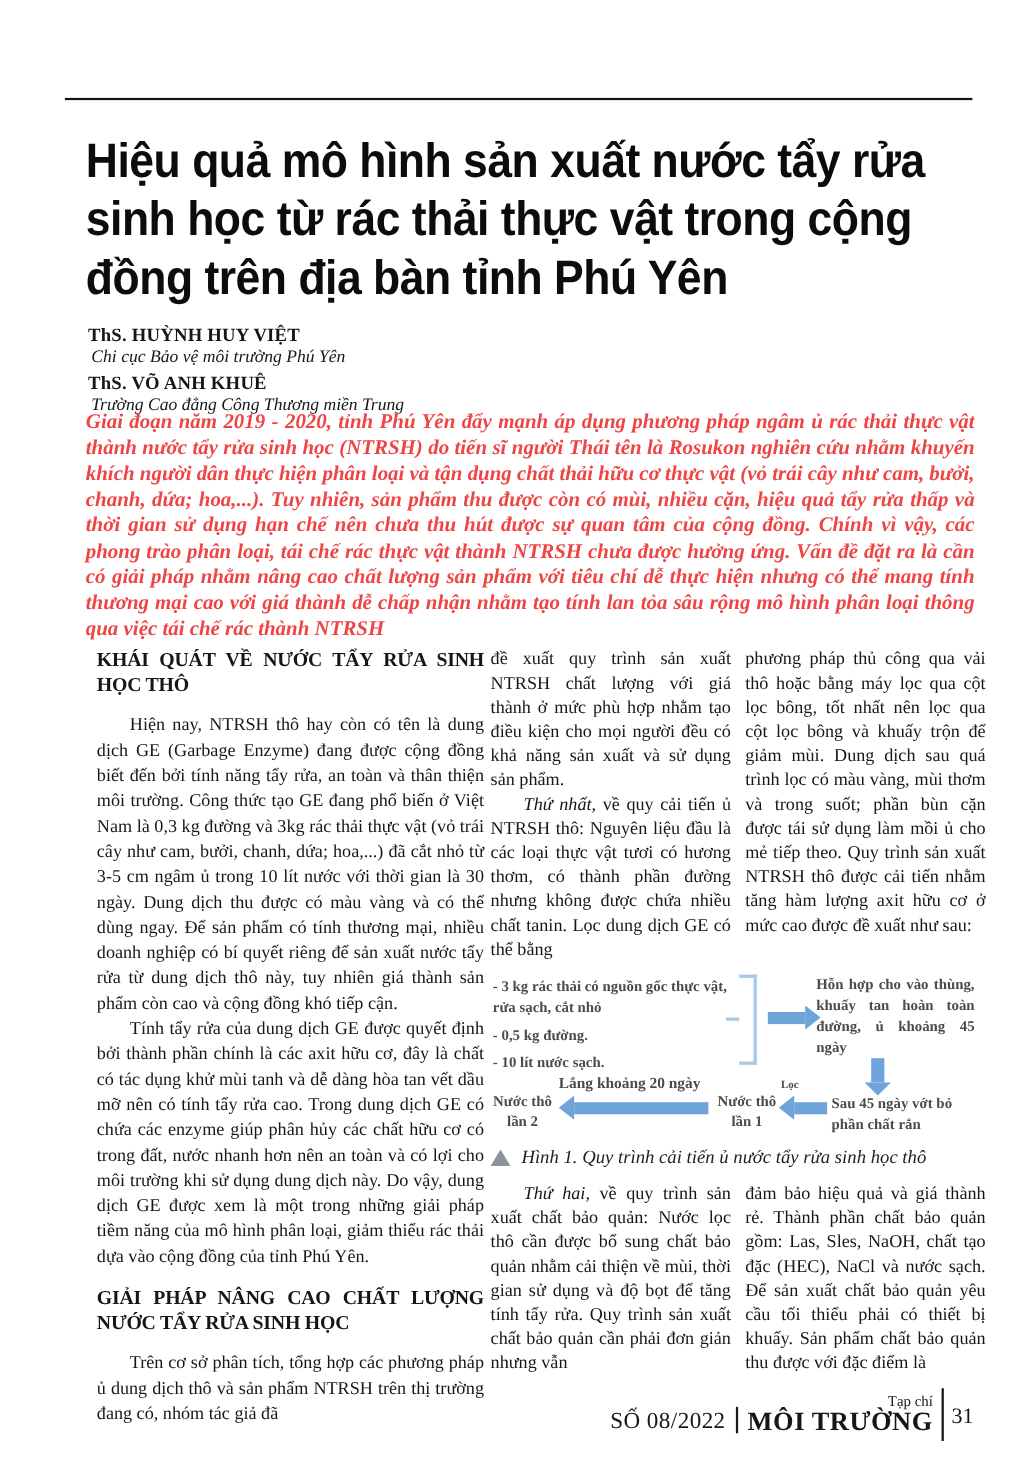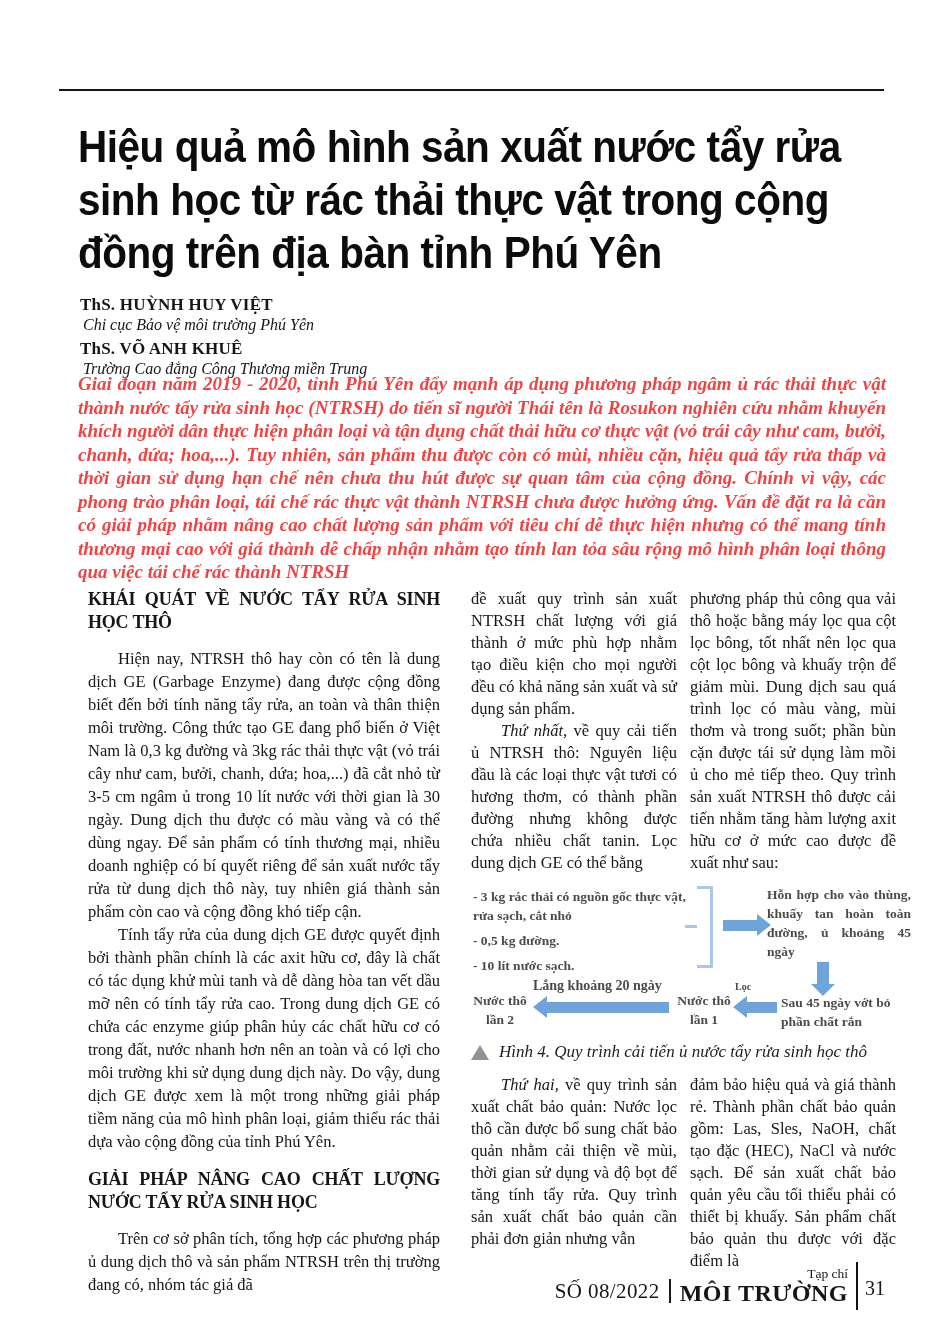--- a/index.html
+++ b/index.html
@@ -24,21 +24,21 @@
   .author-name{font-weight:bold;font-size:17px;letter-spacing:.2px;}
   .author-affil{font-style:italic;font-size:16px;margin:1px 0 5px 3px;}
   .abstract{
     position:absolute;top:372px;left:78px;width:808px;
     font-weight:bold;font-style:italic;font-size:19px;line-height:23.5px;
     text-align:justify;color:#ef4444;
   }
   
   .body{position:absolute;top:588px;left:88px;width:808px;display:flex;gap:6px;}
   .col1{flex:none;width:352px;font-size:16.5px;line-height:23px;text-align:justify;}
-  .right-region{flex:1;min-width:0;margin-left:25px;}
+  .right-region{flex:1;min-width:0;}
   .two-col{display:flex;gap:13px;}
   .subcol{flex:1;min-width:0;font-size:16.5px;line-height:22px;text-align:justify;}
   .section-heading{font-weight:bold;font-size:18px;line-height:23px;letter-spacing:-.2px;margin:0 0 13px;}
   .section-heading.second{margin-top:15px;}
   p{margin:0;}
   .indent{text-indent:30px;}
   .lead{font-style:italic;}
   
   .figure{
     position:relative;height:150px;margin:10px 0 0;
@@ -153,21 +153,21 @@
         <div class="fig-solid">Sau 45 ngày vớt bỏ phần chất rắn</div>
         <div class="fig-filter-label">Lọc</div>
         <div class="h-arrow left" style="left:276px;top:118px;width:30px;"></div>
         <div class="fig-water1">Nước thô lần 1</div>
         <div class="fig-settle-label">Lắng khoảng 20 ngày</div>
         <div class="h-arrow left" style="left:76px;top:118px;width:122px;"></div>
         <div class="fig-water2">Nước thô lần 2</div>
       </div>
       <div class="fig-caption">
         <span class="caption-triangle"></span>
-        <span>Hình 4. Quy trình cải tiến ủ nước tẩy rửa sinh học thô</span>
+        <span>Hình 1. Quy trình cải tiến ủ nước tẩy rửa sinh học thô</span>
       </div>
 
       <div class="two-col">
         <div class="subcol">
           <p class="indent"><span class="lead">Thứ hai,</span><span> về quy trình sản xuất chất bảo quản: Nước lọc thô cần được bổ sung chất bảo quản nhằm cải thiện về mùi, thời gian sử dụng và độ bọt để tăng tính tẩy rửa. Quy trình sản xuất chất bảo quản cần phải đơn giản nhưng vẫn</span></p>
         </div>
         <div class="subcol">
           <p>đảm bảo hiệu quả và giá thành rẻ. Thành phần chất bảo quản gồm: Las, Sles, NaOH, chất tạo đặc (HEC), NaCl và nước sạch. Để sản xuất chất bảo quản yêu cầu tối thiểu phải có thiết bị khuấy. Sản phẩm chất bảo quản thu được với đặc điểm là</p>
         </div>
       </div>

